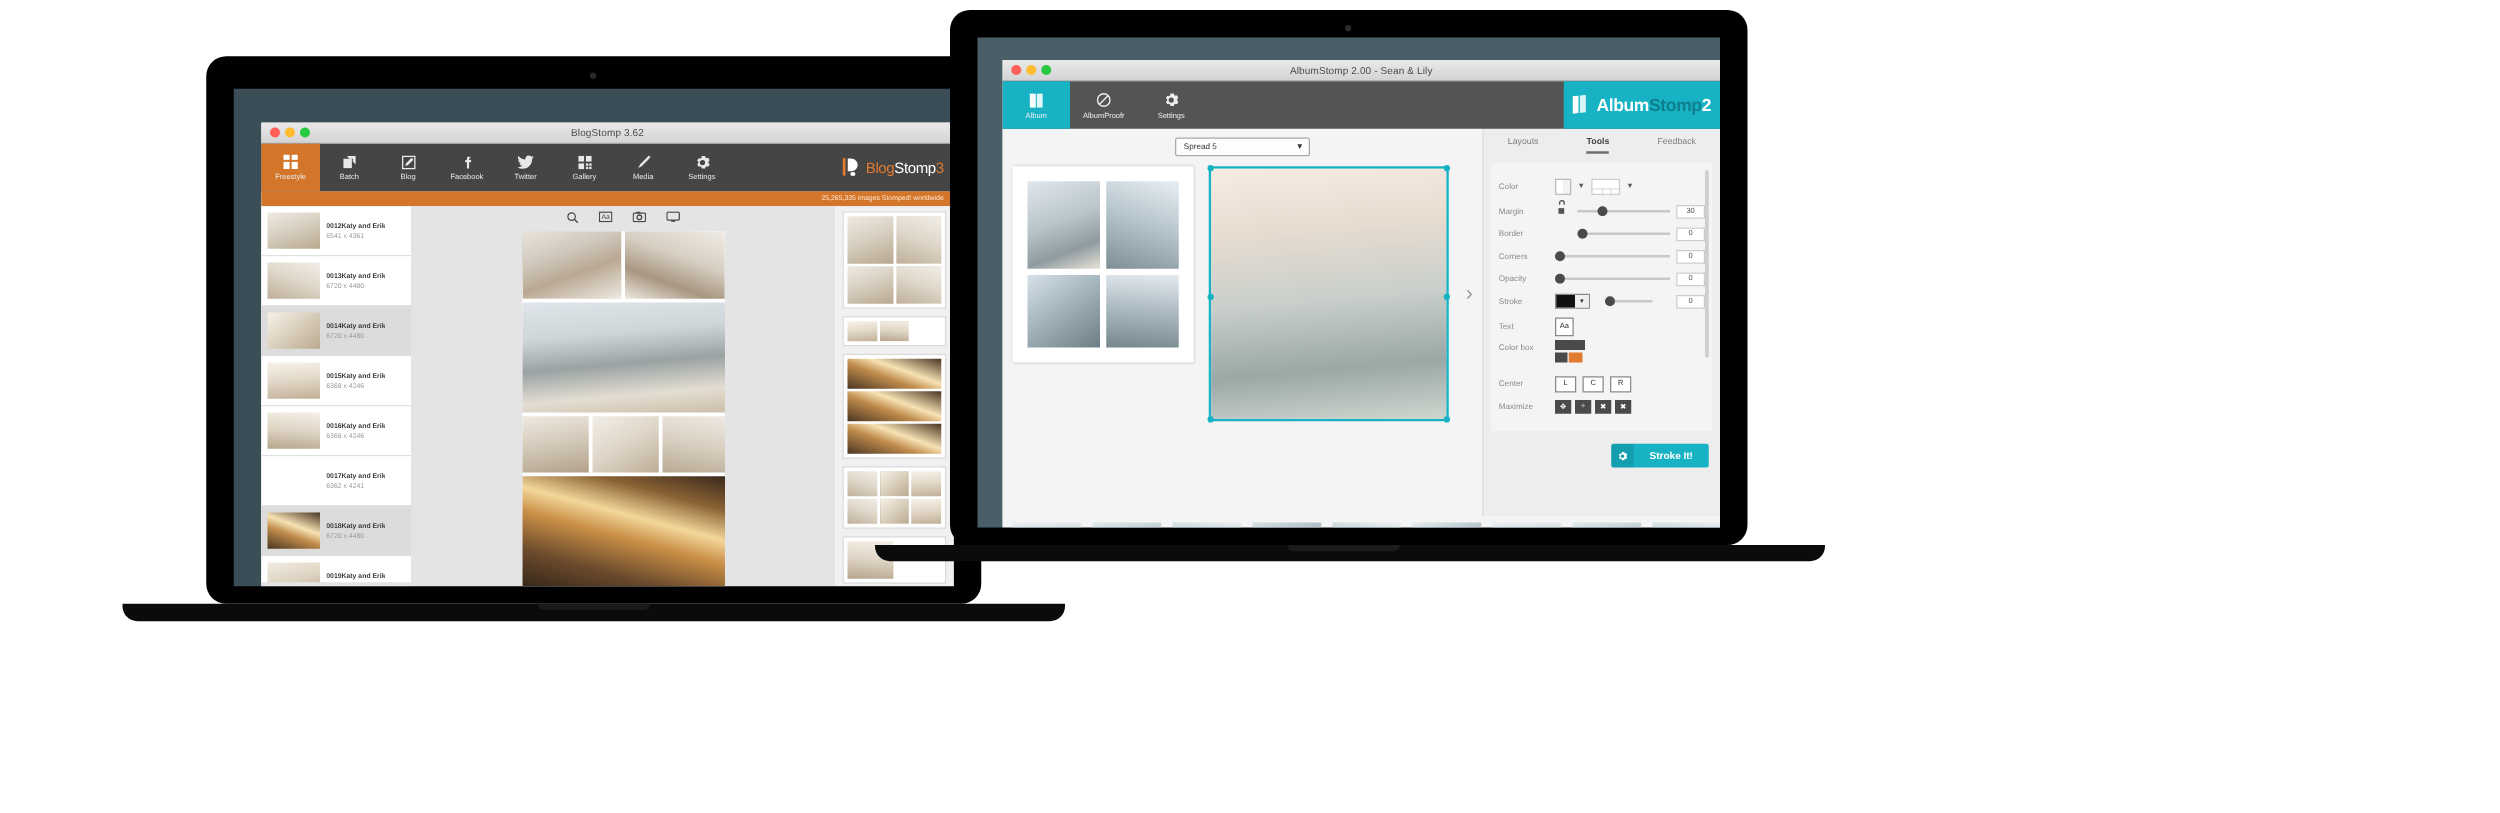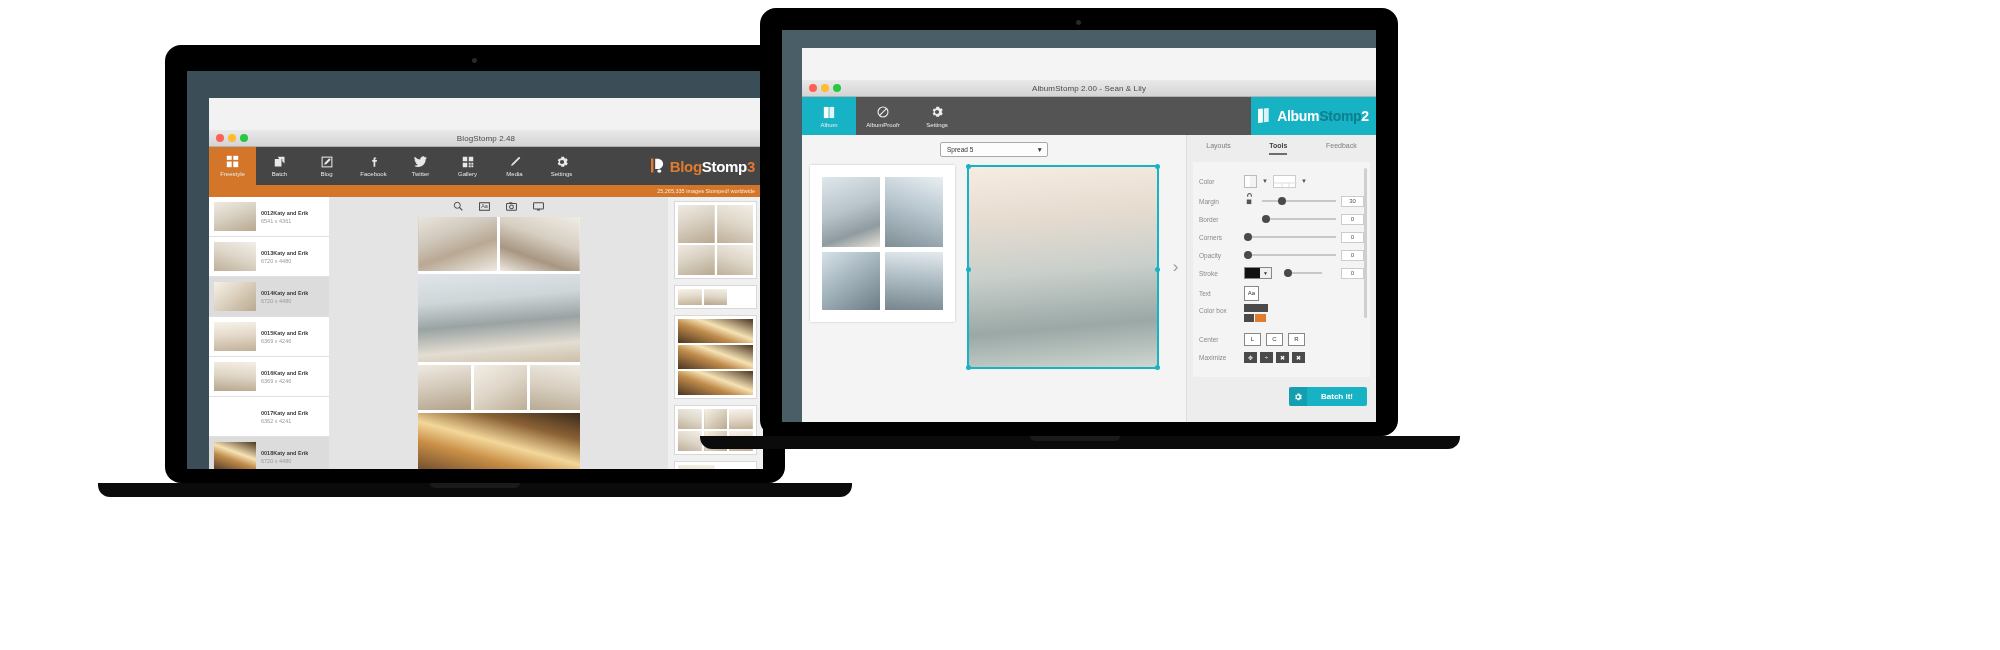--- a/index.html
+++ b/index.html
@@ -42,21 +42,20 @@
   }
 
   
   .win { position: absolute; background: #fff; overflow: hidden; }
   .titlebar {
     height: 17px;
     background: linear-gradient(#e9e9e9, #d4d4d4);
     border-bottom: 1px solid #b2b2b2;
     display: flex; align-items: center;
     position: relative;
-    margin-top: 32px;
   }
   .lights { display: flex; gap: 4px; padding-left: 7px; }
   .light { width: 8px; height: 8px; border-radius: 50%; }
   .l-red { background: #ff5f57; }
   .l-yel { background: #febc2e; }
   .l-grn { background: #28c840; }
   .win-title {
     position: absolute; left: 0; right: 0; text-align: center;
     font-size: 8px; color: #4a4a4a; letter-spacing: .1px;
   }
@@ -76,21 +75,21 @@
   }
   .bs-tool.active { background: #d4762a; }
   .bs-tool .ic { height: 15px; display: flex; align-items: center; }
   .bs-tool .lbl { font-size: 6px; line-height: 7px; }
 
   .bs-logo {
     position: absolute; right: 8px; top: 50%;
     transform: translateY(-50%);
     display: flex; align-items: center; gap: 3px;
   }
-  .bs-logo-txt { font-size: 15px; font-weight: bold; letter-spacing: -.3px; }
+  .bs-logo-txt { font-size: 12px; font-weight: normal; letter-spacing: -.3px; }
   .bs-logo-txt .o { color: #e07b30; }
   .bs-logo-txt .w { color: #ffffff; }
 
   .bs-statbar {
     height: 12px; background: #d4762a;
     display: flex; align-items: center; justify-content: flex-end;
     padding-right: 8px;
   }
   .bs-statbar span { font-size: 5.5px; color: #ffe6d2; }
 
@@ -230,21 +229,21 @@
     <div class="camera" style="left:307px; top:13px;"></div>
     <div class="lid-inner" style="left:22px; top:26px; width:576px; height:398px;">
 
       <div class="win" style="left:22px; top:27px; width:554px; height:371px;" id="blogstomp-window">
         <div class="titlebar">
           <div class="lights">
             <div class="light l-red"></div>
             <div class="light l-yel"></div>
             <div class="light l-grn"></div>
           </div>
-          <div class="win-title">BlogStomp 2.48</div>
+          <div class="win-title">BlogStomp 3.62</div>
         </div>
 
         <div class="bs-toolbar">
           <div class="bs-tool active">
             <div class="ic">
               <svg width="13" height="13" viewBox="0 0 16 16">
                   <rect x="1" y="1" width="6" height="5" fill="#fff"></rect>
                   <rect x="9" y="1" width="6" height="5" fill="#fff"></rect>
                   <rect x="1" y="8" width="6" height="7" fill="#fff"></rect>
                   <rect x="9" y="8" width="6" height="7" fill="#fff"></rect>
@@ -703,21 +702,21 @@
                   </span>
               </div>
             </div>
 
             <div class="as-stompit">
               <span class="gic">
                 <svg width="8" height="8" viewBox="0 0 16 16">
                     <path d="M8 5.2A2.8 2.8 0 108 10.8 2.8 2.8 0 008 5.2zm6.4 3.6l1.3 1-1.6 2.7-1.5-.6a6 6 0 01-1.5.9l-.2 1.6H7.1l-.3-1.6a6 6 0 01-1.5-.9l-1.5.6L2.3 9.8l1.3-1a6 6 0 010-1.7l-1.3-1 1.5-2.7 1.5.6a6 6 0 011.5-.9L7.1 1h3.8l.2 1.6a6 6 0 011.5.9l1.5-.6 1.6 2.7-1.3 1a6 6 0 010 1.7z" fill="#fff"></path>
                   </svg>
               </span>
-              <span class="tx">Batch It!</span>
+              <span class="tx">Stroke It!</span>
             </div>
           </div>
         </div>
 
         <div class="as-film">
           <div class="as-frow" id="as-film1">
               <div class="as-fitem">
                 <div class="as-fthumb" style="background-image: linear-gradient(175deg, rgb(232, 238, 241) 0%, rgb(207, 216, 220) 40%, rgb(168, 180, 184) 70%, rgb(216, 222, 221) 100%);"></div>
               </div>
               <div class="as-fitem">

